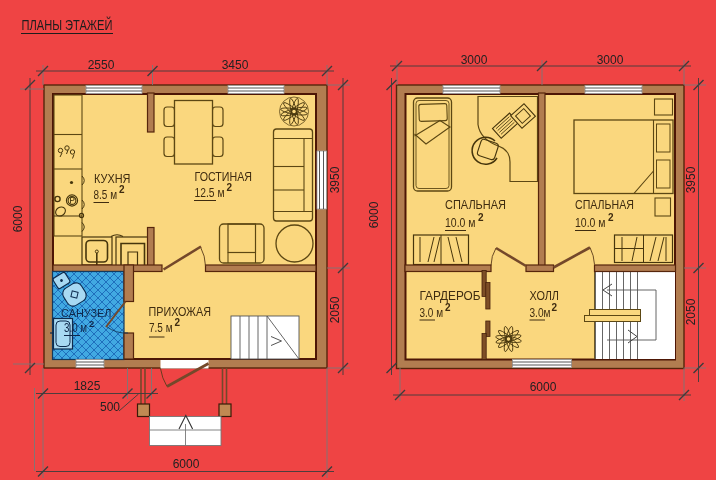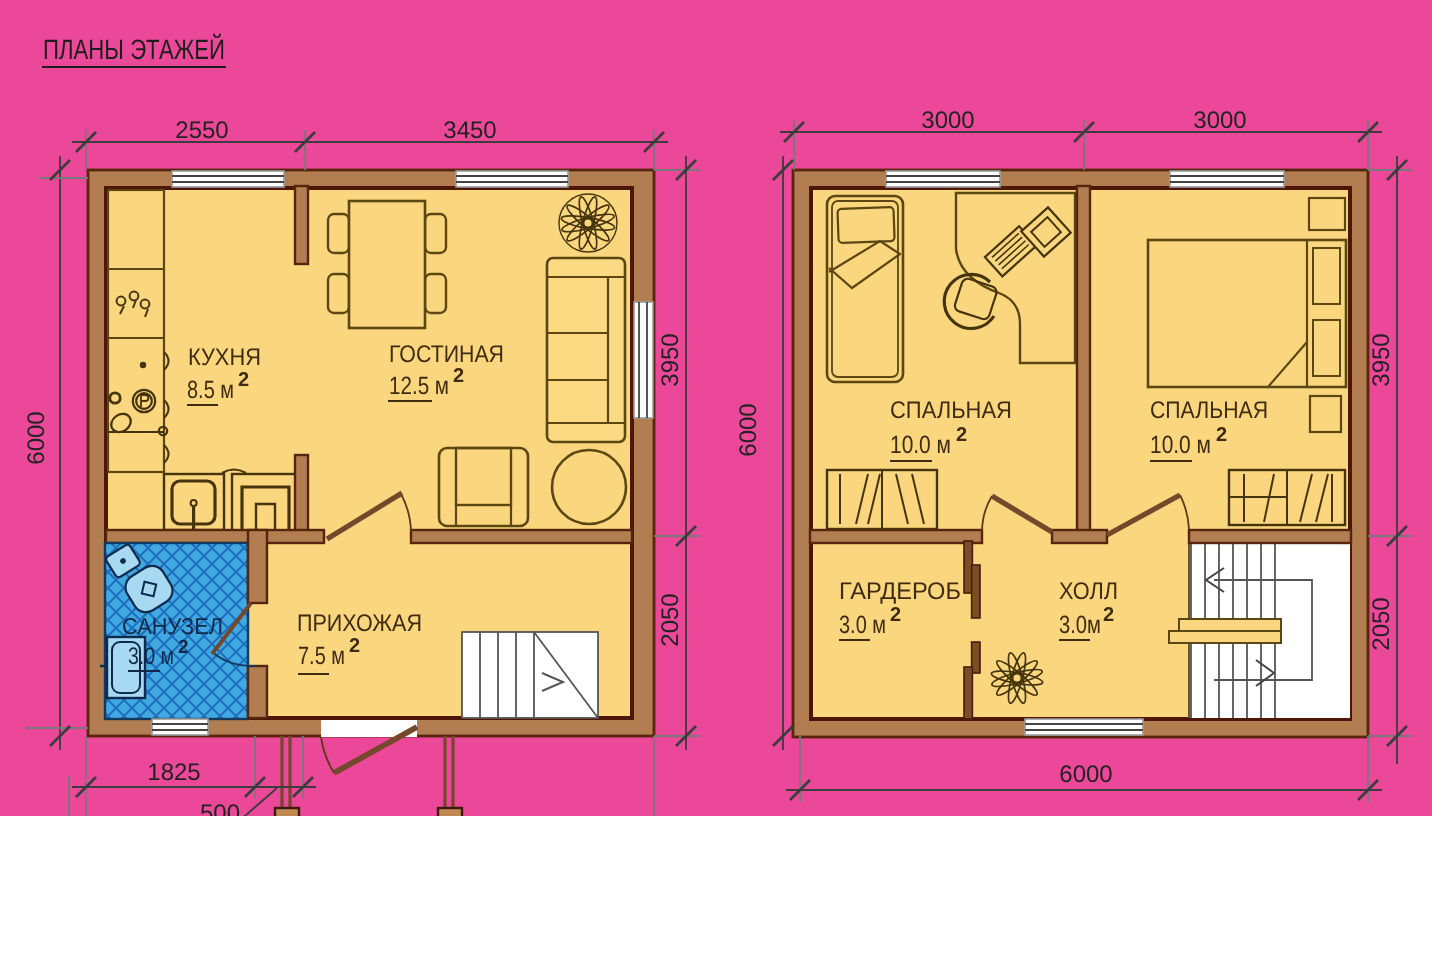--- a/index.html
+++ b/index.html
@@ -1,16 +1,16 @@
 <!DOCTYPE html>
 <html><head>
 <meta charset="utf-8">
 <style>
   html,body{margin:0;padding:0;background:#ffffff;}
-  .wrap{width:716px;height:408px;position:relative;overflow:hidden;background:#ec4899;}
+  .wrap{width:716px;height:480px;position:relative;overflow:hidden;background:#ef4444;}
   svg{position:absolute;left:0;top:0;}
   text{font-family:"Liberation Sans", sans-serif;}
 </style>
 </head>
 <body>
 <div class="wrap">
 <svg width="716" height="484" viewBox="0 0 716 484">
 <defs>
   <pattern id="bathhatch" width="8" height="8" patternUnits="userSpaceOnUse">
     <rect width="8" height="8" fill="#41a9e2"></rect>

